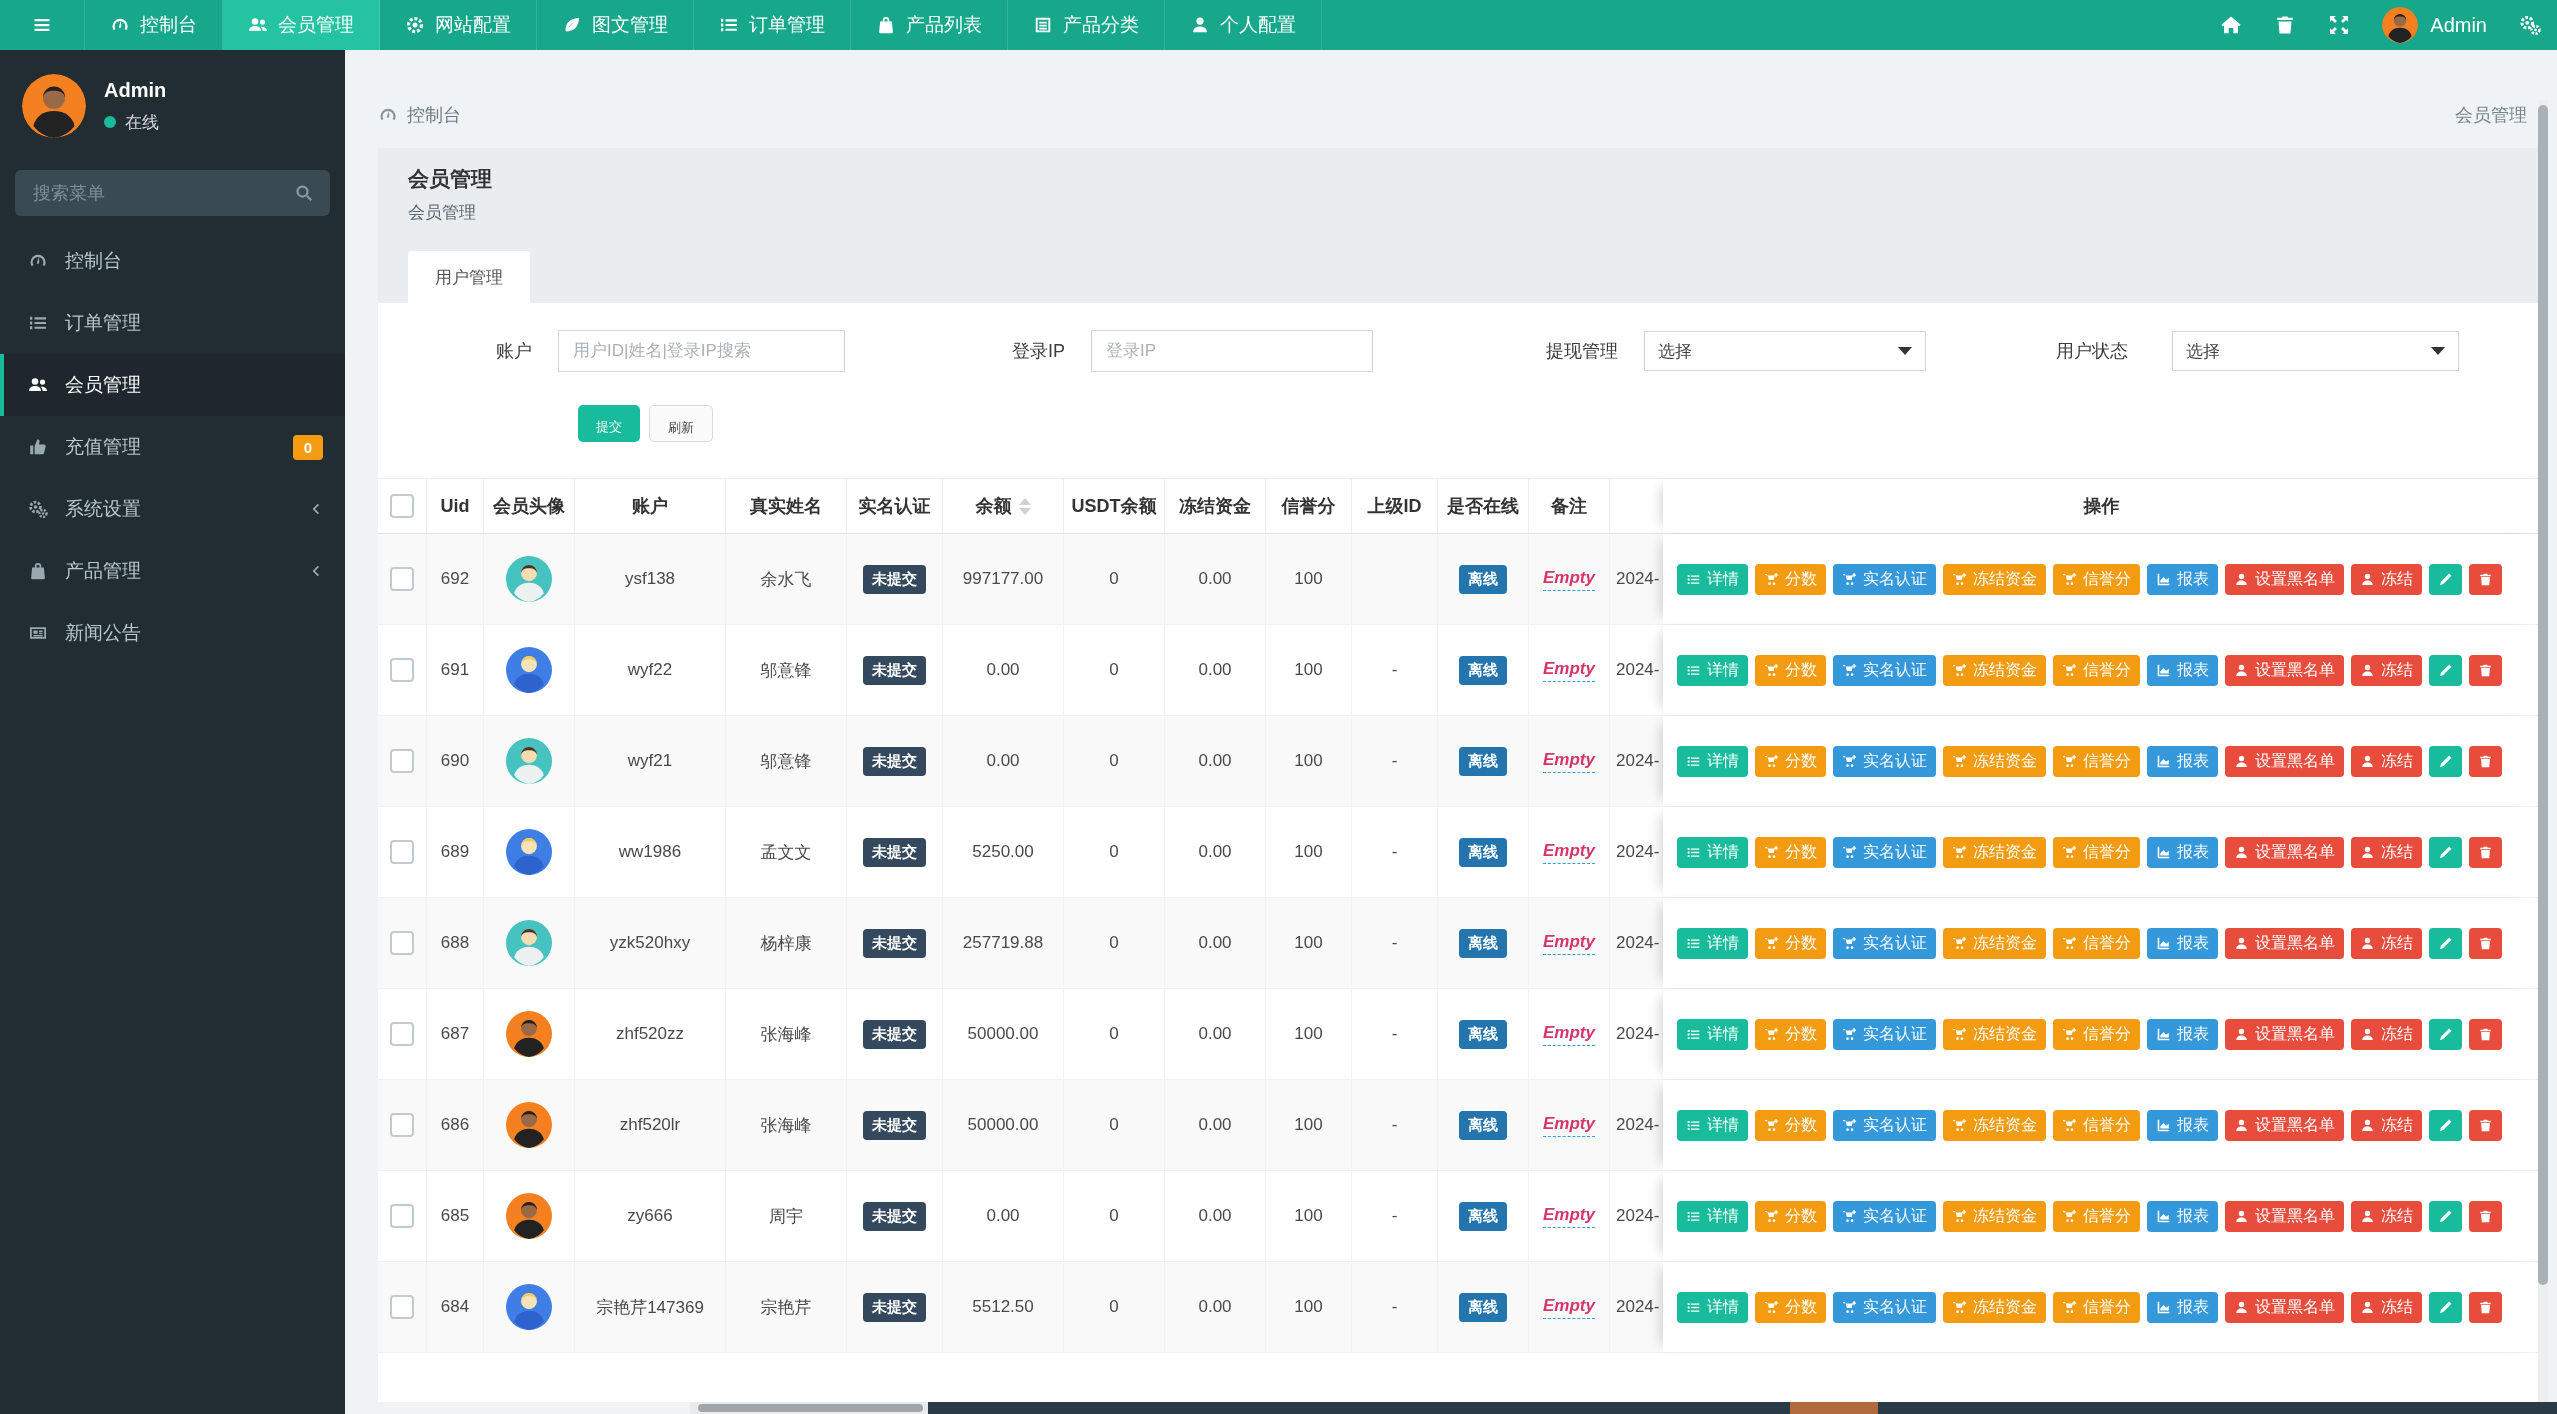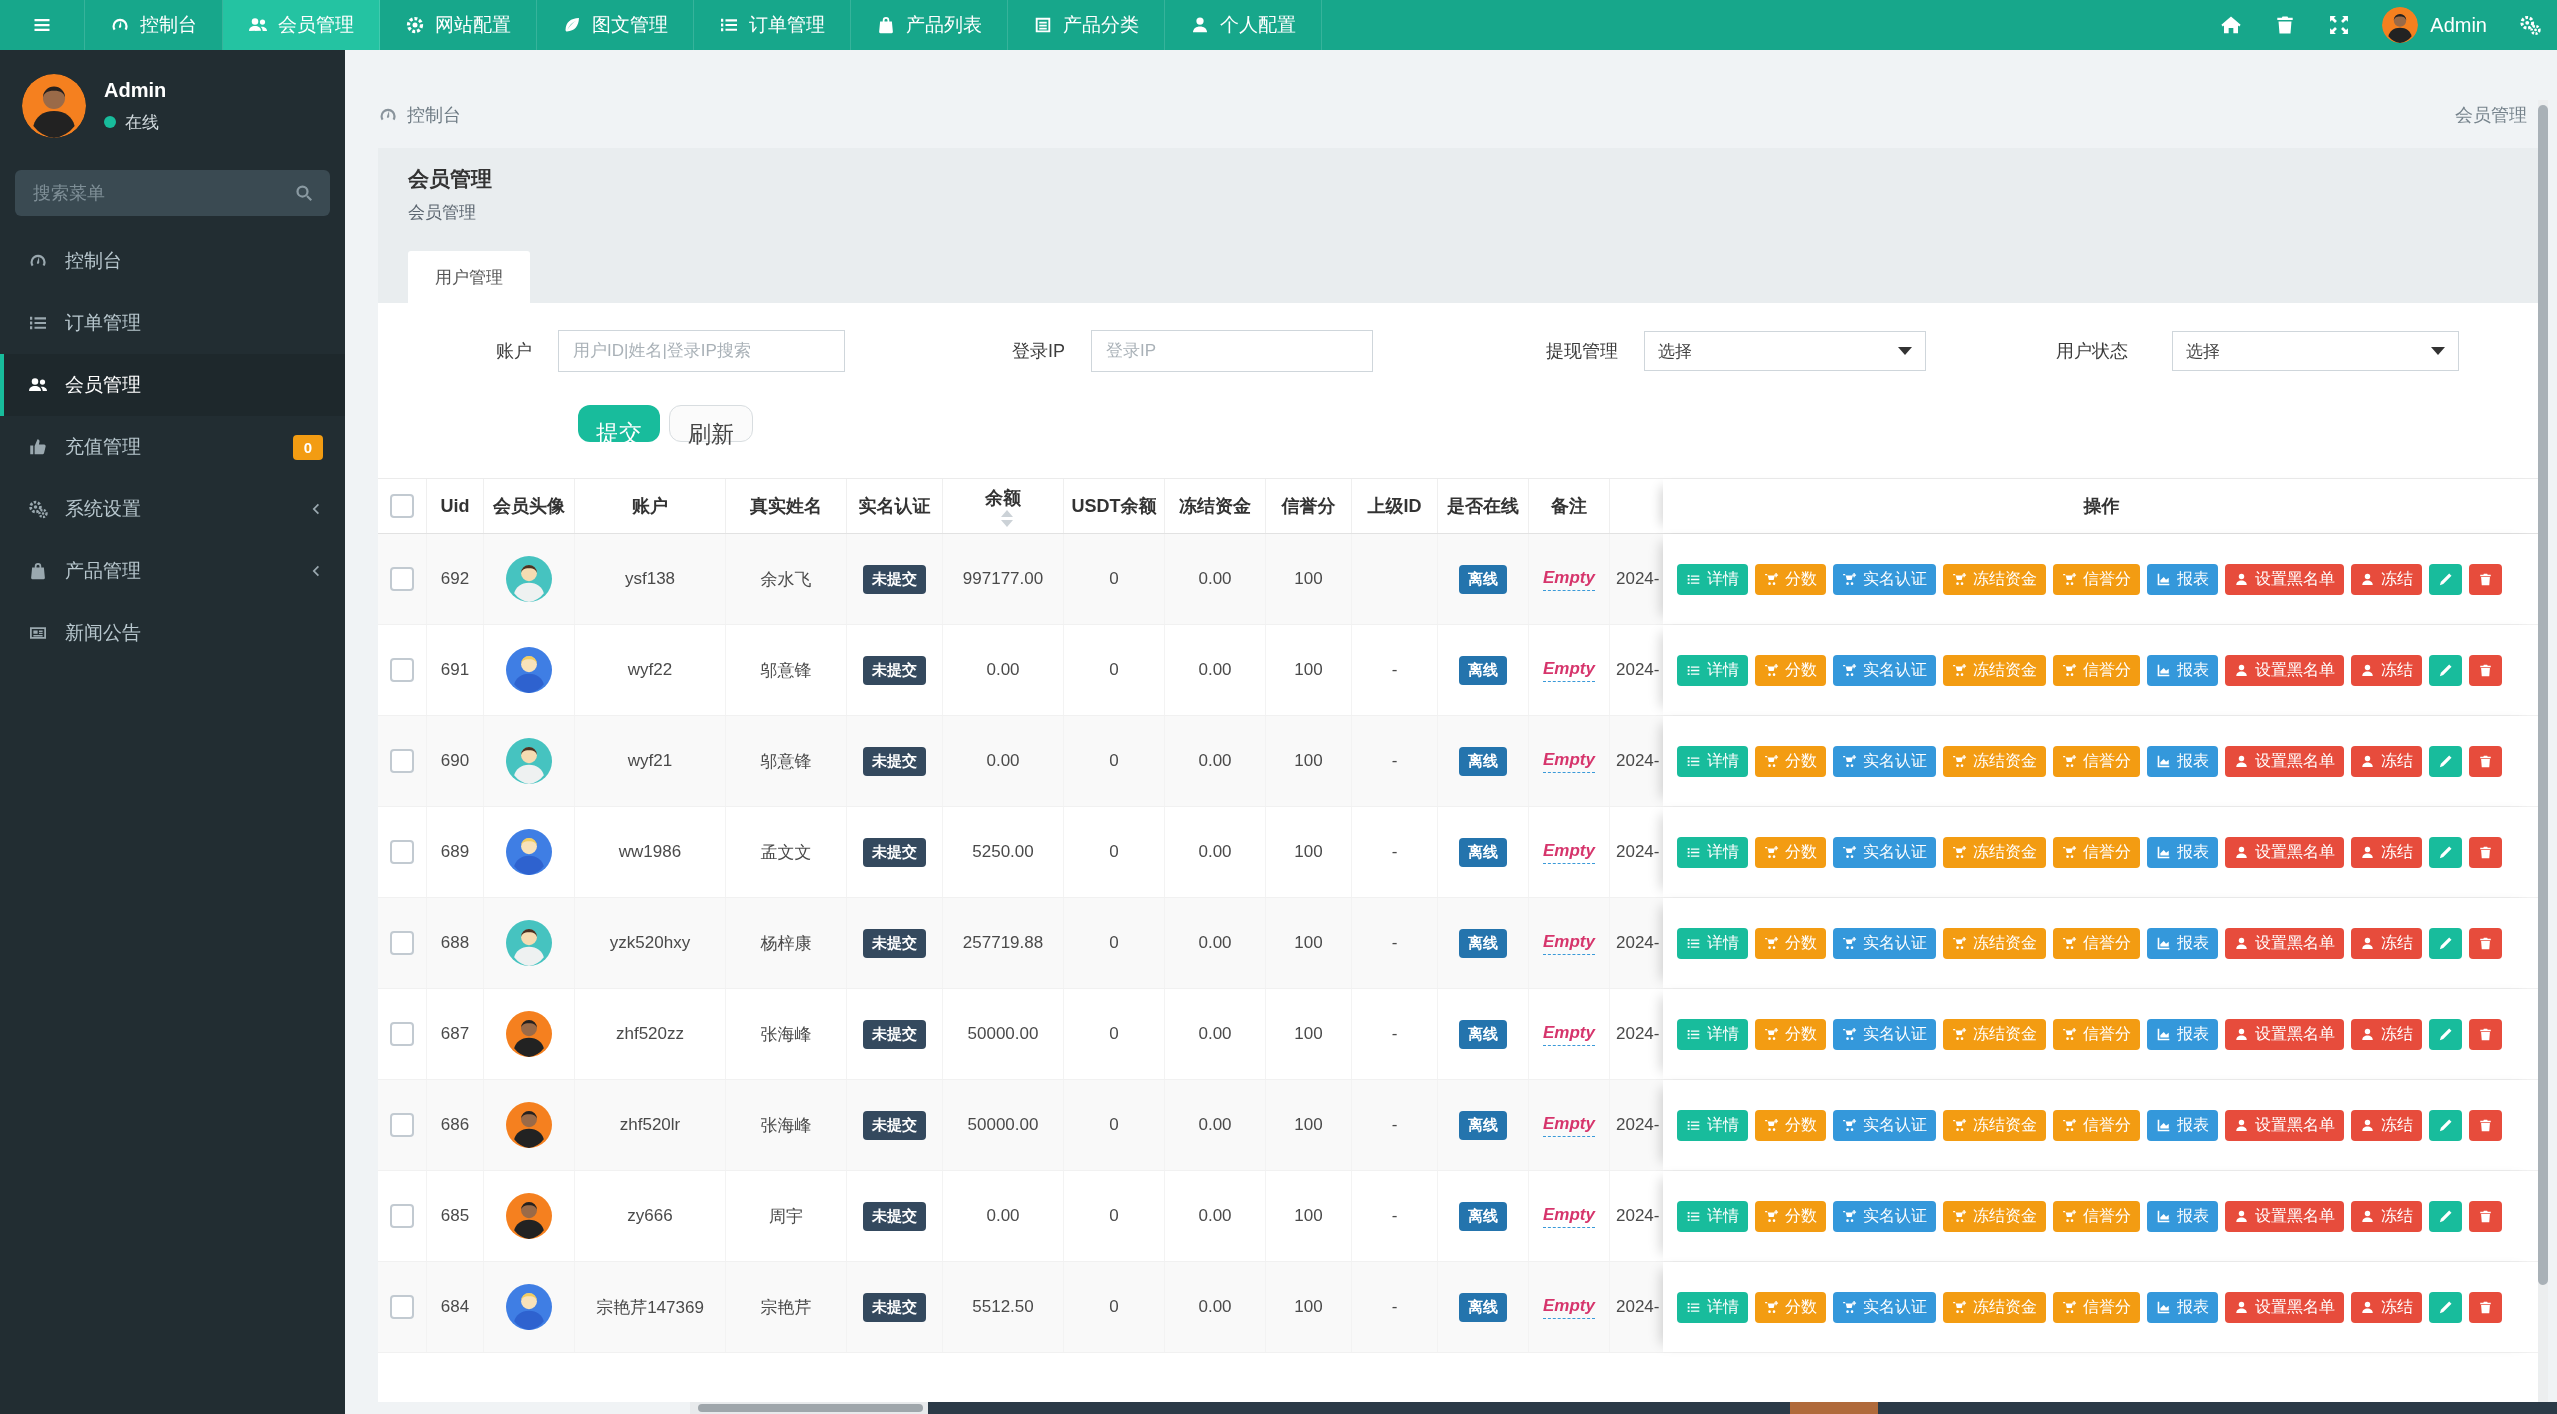--- a/index.html
+++ b/index.html
@@ -60,21 +60,21 @@
 
   
   .filter-row{display:flex;align-items:center;margin-top:27px;height:42px}
   .flabel{font-size:18px;color:#3c3c3c;white-space:nowrap}
   .finput{height:40px;border:1px solid #cfd6db;background:#fff;padding:0 14px;font-size:17px;color:#701a75;outline:none}
   .finput::placeholder{color:#a9b1b7}
   .fselect{height:38px;border:1px solid #cfd6db;background:#fff;display:flex;align-items:center;
            justify-content:space-between;padding:0 13px;font-size:17px;color:#444;cursor:pointer}
   .caret{width:0;height:0;border-left:7px solid transparent;border-right:7px solid transparent;border-top:8px solid #333}
   .btn-row{margin:33px 0 0 200px;display:flex;gap:9px}
-  .btn{font-size:23px;padding:13px 18px;height:37px;border-radius:12px;border:0;cursor:pointer}
+  .btn{font-size:13px;padding:13px 18px;height:37px;border-radius:5px;border:0;cursor:pointer}
   .btn-submit{background:#18bc9c;color:#fff}
   .btn-refresh{background:#fbfbfb;border:1px solid #d8dde0;color:#444}
   .add-row{margin:30px 0 0 12px;display:flex;gap:9px;align-items:center}
   .btn-dark{background:#2c3e50;color:#fff;width:52px;height:38px;border-radius:4px;border:0;
             display:flex;align-items:center;justify-content:center;cursor:pointer}
   .btn-add{background:#18bc9c;color:#fff;height:38px;border-radius:4px;border:0;display:flex;
            align-items:center;gap:7px;padding:0 16px;font-size:17px;cursor:pointer}
   .btn-add .ic svg{width:16px;height:16px}
 
   
@@ -388,21 +388,21 @@
             </div>
             <div class="cell" style="width: 150px;">
               <span>账户</span>
             </div>
             <div class="cell" style="width: 120px;">
               <span>真实姓名</span>
             </div>
             <div class="cell" style="width: 95px;">
               <span>实名认证</span>
             </div>
-            <div class="cell" style="width: 120px; flex-direction: column;">
+            <div class="cell" style="width: 120px;">
               <span>余额</span>
               <span class="sort">
                 <i class="up"></i>
                 <i class="down"></i>
               </span>
             </div>
             <div class="cell" style="width: 100px;">
               <span>USDT余额</span>
             </div>
             <div class="cell" style="width: 100px;">

